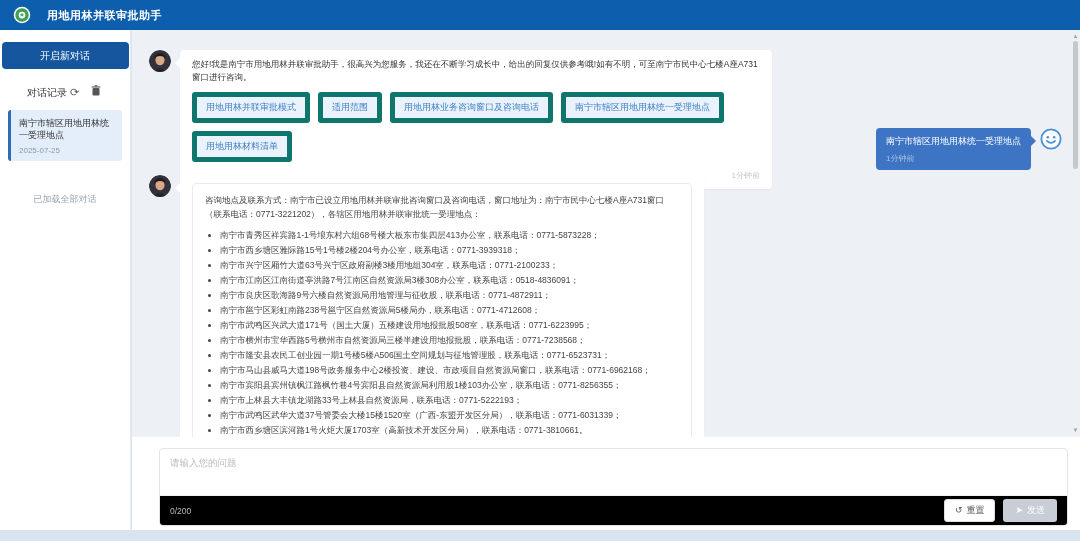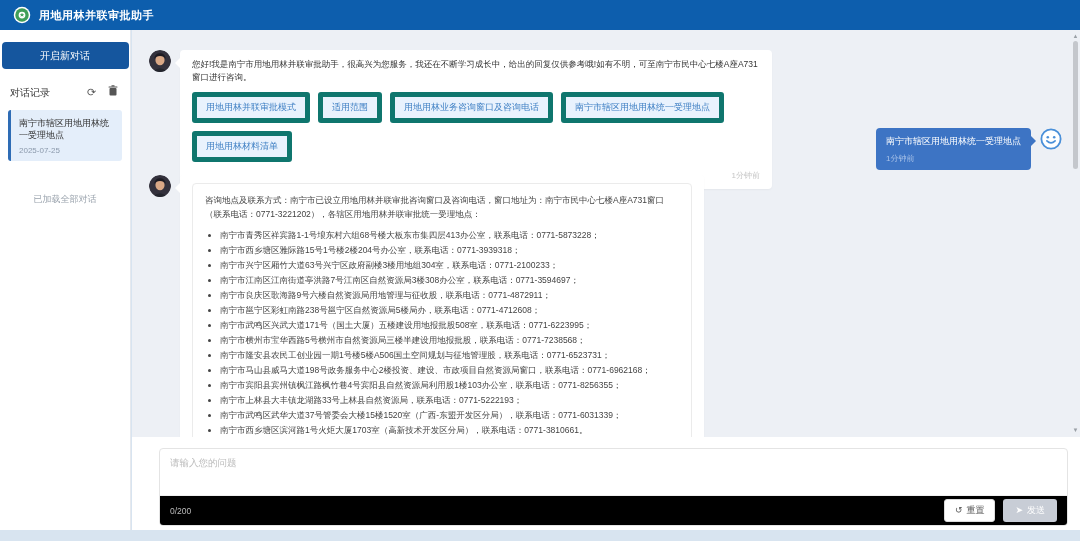--- a/index.html
+++ b/index.html
@@ -7,36 +7,36 @@
   body {
     font-family:"Liberation Sans", sans-serif;
     background:#d8e4f0;
     position:relative;
     overflow:hidden;
     color:#333;
   }
   
   .header {
     position:absolute; left:0; top:0; width:1080px; height:30px;
-    background:#0d5ead; display:flex; align-items:center; padding-left:13px; gap:8px;
+    background:#0d5ead; display:flex; align-items:center; padding-left:13px; gap:16px;
   }
   .logo { width:18px; height:18px; flex:0 0 auto; }
   .header-title { color:#fff; font-size:11px; font-weight:bold; letter-spacing:.5px; }
   
   .sidebar {
     position:absolute; left:0; top:30px; width:131px; height:500px;
     background:#fff; border-right:1px solid #e6e9ee;
   }
   .new-chat-btn {
     display:block; margin:12px auto 0; width:127px; height:27px;
     background:#15569e; color:#fff; border:none; border-radius:4px;
     font-size:10px; font-family:inherit; cursor:pointer;
   }
   .history-row {
-    display:flex; align-items:center; justify-content:space-between;
+    display:flex; align-items:center; justify-content:center;
     padding:0 10px; margin-top:16px;
   }
   .history-label { font-size:10px; color:#333; }
   .history-icons { display:flex; gap:6px; align-items:center; }
   .icon-btn {
     width:15px; height:15px; border:none; background:transparent; color:#555;
     font-size:11px; line-height:15px; text-align:center; cursor:pointer; padding:0;
   }
   .conv-card {
     margin:10px 8px 0; background:#e4eefa; border-left:3px solid #2e6cb5;
@@ -215,21 +215,21 @@
       </svg>
     </span>
     <div class="bot-card card-answer">
       <div class="answer-box">
         <div class="answer-intro">咨询地点及联系方式：南宁市已设立用地用林并联审批咨询窗口及咨询电话，窗口地址为：南宁市民中心七楼A座A731窗口（联系电话：0771-3221202），各辖区用地用林并联审批统一受理地点：</div>
         <ul class="loc-list">
 
         <li class="loc-item">南宁市青秀区祥宾路1-1号埌东村六组68号楼大板东市集四层413办公室，联系电话：0771-5873228；</li>
             <li class="loc-item">南宁市西乡塘区雅际路15号1号楼2楼204号办公室，联系电话：0771-3939318；</li>
             <li class="loc-item">南宁市兴宁区厢竹大道63号兴宁区政府副楼3楼用地组304室，联系电话：0771-2100233；</li>
-            <li class="loc-item">南宁市江南区江南街道亭洪路7号江南区自然资源局3楼308办公室，联系电话：0771-3594697；</li>
+            <li class="loc-item">南宁市江南区江南街道亭洪路7号江南区自然资源局3楼308办公室，联系电话：0518-4836091；</li>
             <li class="loc-item">南宁市良庆区歌海路9号六楼自然资源局用地管理与征收股，联系电话：0771-4872911；</li>
             <li class="loc-item">南宁市邕宁区彩虹南路238号邕宁区自然资源局5楼局办，联系电话：0771-4712608；</li>
             <li class="loc-item">南宁市武鸣区兴武大道171号（国土大厦）五楼建设用地报批股508室，联系电话：0771-6223995；</li>
             <li class="loc-item">南宁市横州市宝华西路5号横州市自然资源局三楼半建设用地报批股，联系电话：0771-7238568；</li>
             <li class="loc-item">南宁市隆安县农民工创业园一期1号楼5楼A506国土空间规划与征地管理股，联系电话：0771-6523731；</li>
             <li class="loc-item">南宁市马山县威马大道198号政务服务中心2楼投资、建设、市政项目自然资源局窗口，联系电话：0771-6962168；</li>
             <li class="loc-item">南宁市宾阳县宾州镇枫江路枫竹巷4号宾阳县自然资源局利用股1楼103办公室，联系电话：0771-8256355；</li>
             <li class="loc-item">南宁市上林县大丰镇龙湖路33号上林县自然资源局，联系电话：0771-5222193；</li>
             <li class="loc-item">南宁市武鸣区武华大道37号管委会大楼15楼1520室（广西-东盟开发区分局），联系电话：0771-6031339；</li>
             <li class="loc-item">南宁市西乡塘区滨河路1号火炬大厦1703室（高新技术开发区分局），联系电话：0771-3810661。</li>

